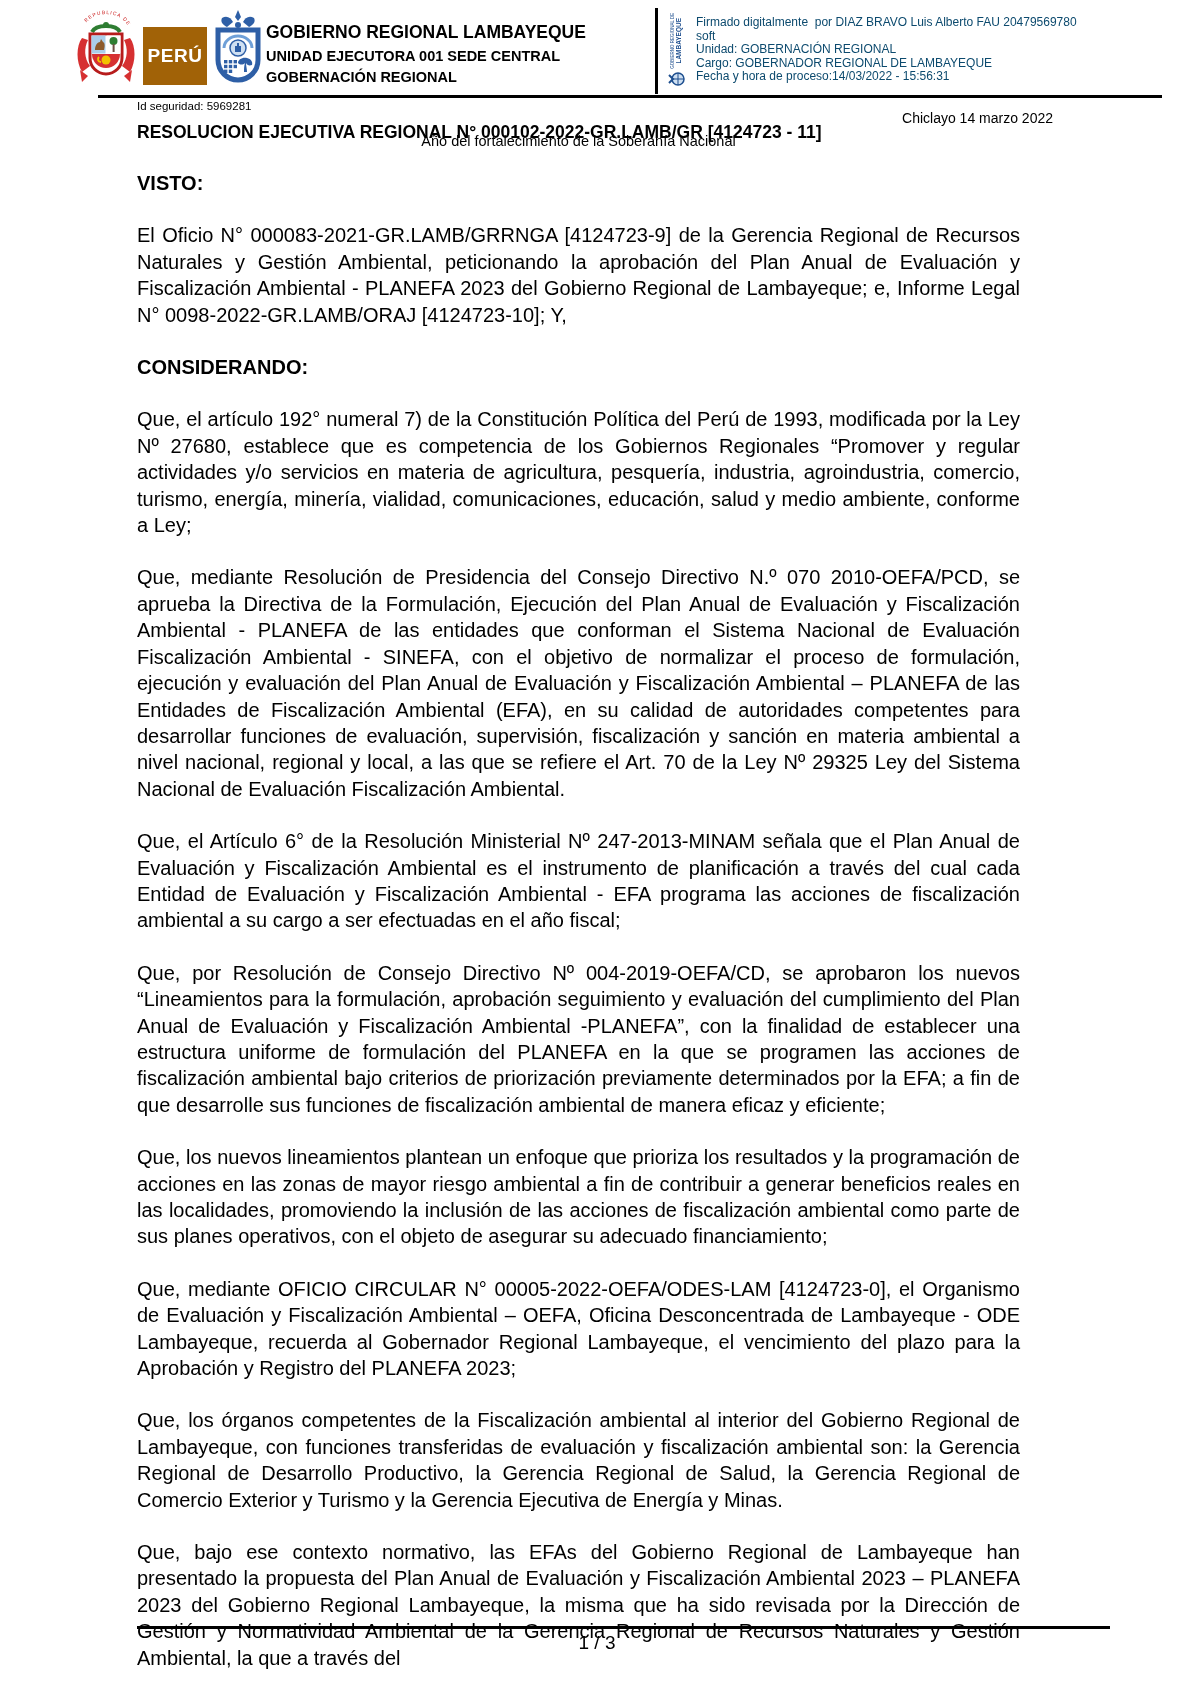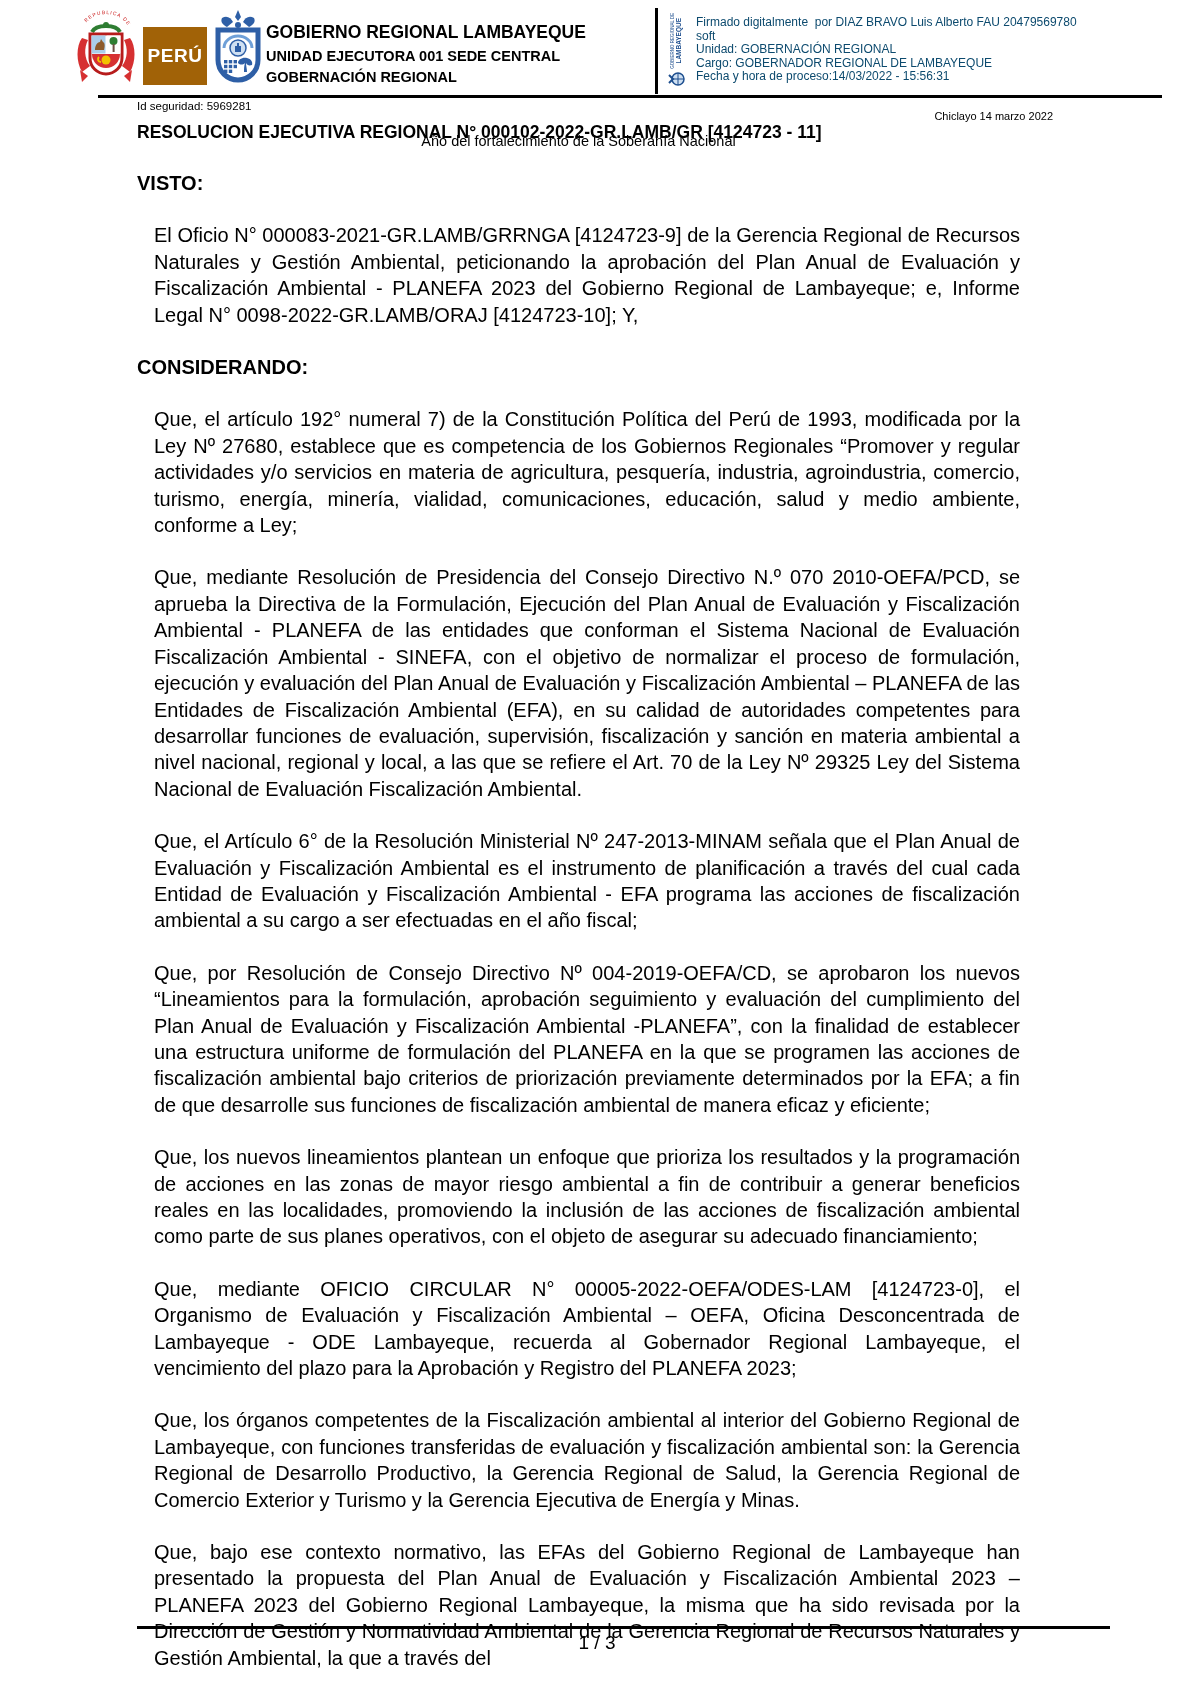--- a/index.html
+++ b/index.html
@@ -35,32 +35,32 @@
   }
   .sig-vtext .l1{font-size:4.5px;display:block;}
   .sig-vtext .l2{font-size:6.5px;font-weight:bold;display:block;}
   .sig-globe{position:absolute;left:10px;top:62px;}
   .sig-text{position:absolute;left:38px;top:8px;font-size:12px;line-height:13.5px;color:#0c4a6e;}
   .sig-line{white-space:pre-wrap;}
   .header-rule{position:absolute;left:98px;top:95px;width:1064px;height:3px;background:#000;}
   
   .id-seg{position:absolute;left:137px;top:100px;font-size:11.5px;}
   .motto{position:absolute;left:137px;top:97px;width:883px;text-align:center;font-size:14.5px;margin-top:36px;}
-  .place-date{position:absolute;left:137px;top:110px;width:916px;text-align:right;font-size:11px;}
+  .place-date{position:absolute;left:137px;top:110px;width:916px;text-align:right;font-size:14px;}
   .doc-title{
     position:absolute;left:137px;top:122px;width:883px;
     text-align:left;font-weight:bold;font-size:17.5px;
   }
   
   .body-col{
     position:absolute;left:137px;top:170px;width:883px;
     font-size:20px;line-height:26.4px;text-align:justify;
   }
   .body-col .heading{font-weight:bold;text-align:left;margin:0 0 26px 0;}
-  .body-col p{margin:0 0 26px 17px;}
+  .body-col p{margin:0 0 26px 0;}
   
   .footer-rule{position:absolute;left:137px;top:1626px;width:973px;height:3px;background:#000;}
   .page-num{position:absolute;left:137px;top:1632px;width:920px;text-align:center;font-size:19px;}
 </style>
 </head>
 <body>
 
 <div class="page">
 
   <svg class="coat" viewBox="0 0 64 80">

